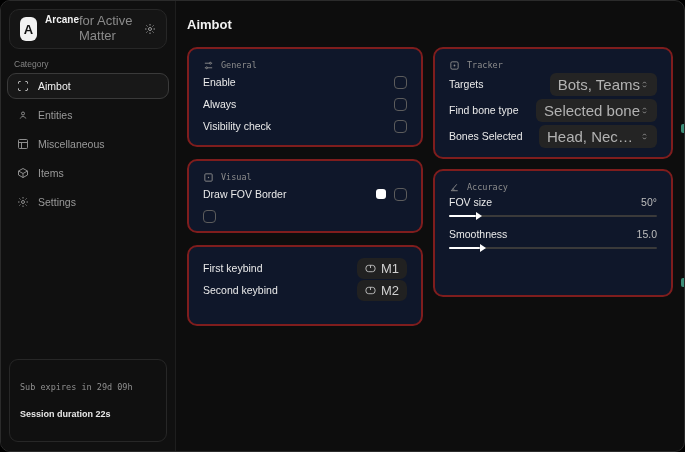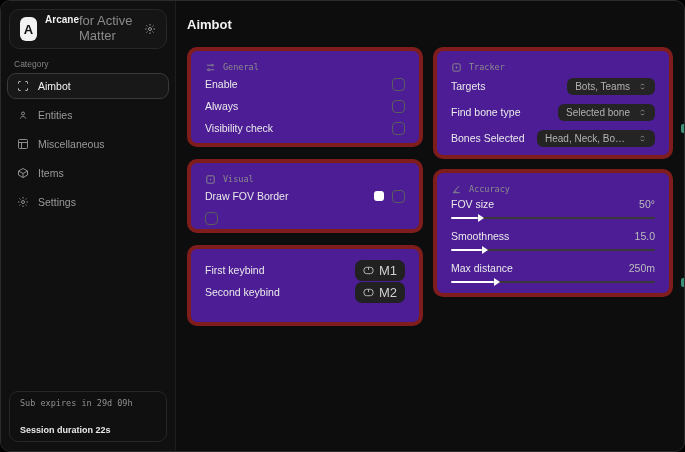--- a/index.html
+++ b/index.html
@@ -19,42 +19,42 @@
   .brand-title{font-size:10px;font-weight:bold;color:#f0f0f0;}
   .brand-sub{font-size:13px;color:#8a8a8a;}
   .brand-gear{margin-left:auto;color:#9a9a9a;display:flex;}
   .category{position:absolute;left:13px;top:58px;font-size:8.5px;color:#848484;}
   .nav{position:absolute;left:6px;right:6px;top:72px;display:flex;flex-direction:column;gap:3px;}
   .nav-item{display:flex;align-items:center;gap:9px;height:26px;padding:0 9px;border-radius:9px;
     color:#9a9a9a;font-size:10.5px;border:1px solid transparent;cursor:pointer;}
   .nav-item .ic{display:flex;color:#8d8d8d;}
   .nav-item.selected{color:#f2f2f2;border-color:#3a3a3a;background:#181818;}
   .nav-item.selected .ic{color:#e8e8e8;}
-  .side-footer{position:absolute;left:8px;right:8px;bottom:9px;border:1px solid #272727;border-radius:9px;padding:6px 10px;}
+  .side-footer{position:absolute;left:8px;right:8px;bottom:9px;border:1px solid #272727;border-radius:9px;padding:22px 10px;}
   .sf1{font-family:"DejaVu Sans Mono",monospace;font-size:8.5px;color:#8f8f8f;white-space:nowrap;}
   .sf2{font-size:9px;font-weight:bold;color:#e8e8e8;margin-top:17px;}
   
   .page-title{position:absolute;left:186px;top:16px;font-size:13px;font-weight:bold;color:#f2f2f2;}
-  .card{position:absolute;background:#4c1d95;border:4px solid #7f1d1d;border-radius:10px;padding:10px 14px;}
+  .card{position:absolute;background:#0f172a;border:2px solid #7f1d1d;border-radius:10px;padding:10px 14px;}
   .card-general{left:186px;top:46px;width:236px;height:100px;}
   .card-visual{left:186px;top:158px;width:236px;height:74px;}
   .card-activation{left:186px;top:244px;width:236px;height:81px;}
   .card-tracker{left:432px;top:46px;width:240px;height:112px;}
   .card-accuracy{left:432px;top:168px;width:240px;height:128px;}
   .sec-head{display:flex;align-items:center;gap:7px;font-family:"DejaVu Sans Mono",monospace;
     font-size:8.5px;color:#8c8c8c;height:12px;}
   .sec-head .ic{display:flex;color:#8c8c8c;}
   .row{display:flex;align-items:center;justify-content:space-between;height:22px;font-size:10.5px;
     color:#eaeaea;font-weight:500;}
   .row-tall{height:26px;}
   .row-right{display:flex;align-items:center;gap:8px;}
   .checkbox{width:13px;height:13px;border:1.5px solid #5c5c5c;border-radius:4px;background:transparent;cursor:pointer;}
   .swatch{width:10px;height:10px;border-radius:3px;cursor:pointer;}
-  .select{display:flex;align-items:center;gap:8px;background:#242424;border-radius:6px;padding:3px 8px;
-    font-size:10px;color:#b2b2b2;cursor:pointer;max-width:150px;text-align:center;}
+  .select{display:flex;align-items:center;gap:0;background:#242424;border-radius:6px;padding:3px 8px;
+    font-size:15px;color:#b2b2b2;cursor:pointer;max-width:150px;text-align:center;}
   .select .val{white-space:nowrap;overflow:hidden;text-overflow:ellipsis;}
   .select .ic{display:flex;color:#9a9a9a;flex:none;}
   .keybind{display:flex;align-items:center;gap:5px;background:#212121;border-radius:7px;padding:3px 8px;
     font-size:13px;color:#d0d0d0;cursor:pointer;}
   .keybind .ic{display:flex;color:#c0c0c0;}
   .acc-row{height:32px;}
   .acc-top{display:flex;align-items:center;justify-content:space-between;height:18px;font-size:10.5px;
     color:#eaeaea;font-weight:500;}
   .acc-val{color:#bdbdbd;font-weight:400;}
   .slider{position:relative;height:10px;cursor:pointer;}
@@ -289,29 +289,17 @@
         <span>Smoothness</span>
         <span class="acc-val">15.0</span>
       </div>
       <div class="slider">
         <div class="track"></div>
         <div class="fill" style="width:15%">
           <div class="thumb"></div>
         </div>
       </div>
     </div>
-    <div class="acc-row">
-      <div class="acc-top">
-        <span>Max distance</span>
-        <span class="acc-val">250m</span>
-      </div>
-      <div class="slider">
-        <div class="track"></div>
-        <div class="fill" style="width:21%">
-          <div class="thumb"></div>
-        </div>
-      </div>
-    </div>
   </div>
 
   <span class="edge-marker em1"></span>
   <span class="edge-marker em2"></span>
 </div>
 
 </body></html>

